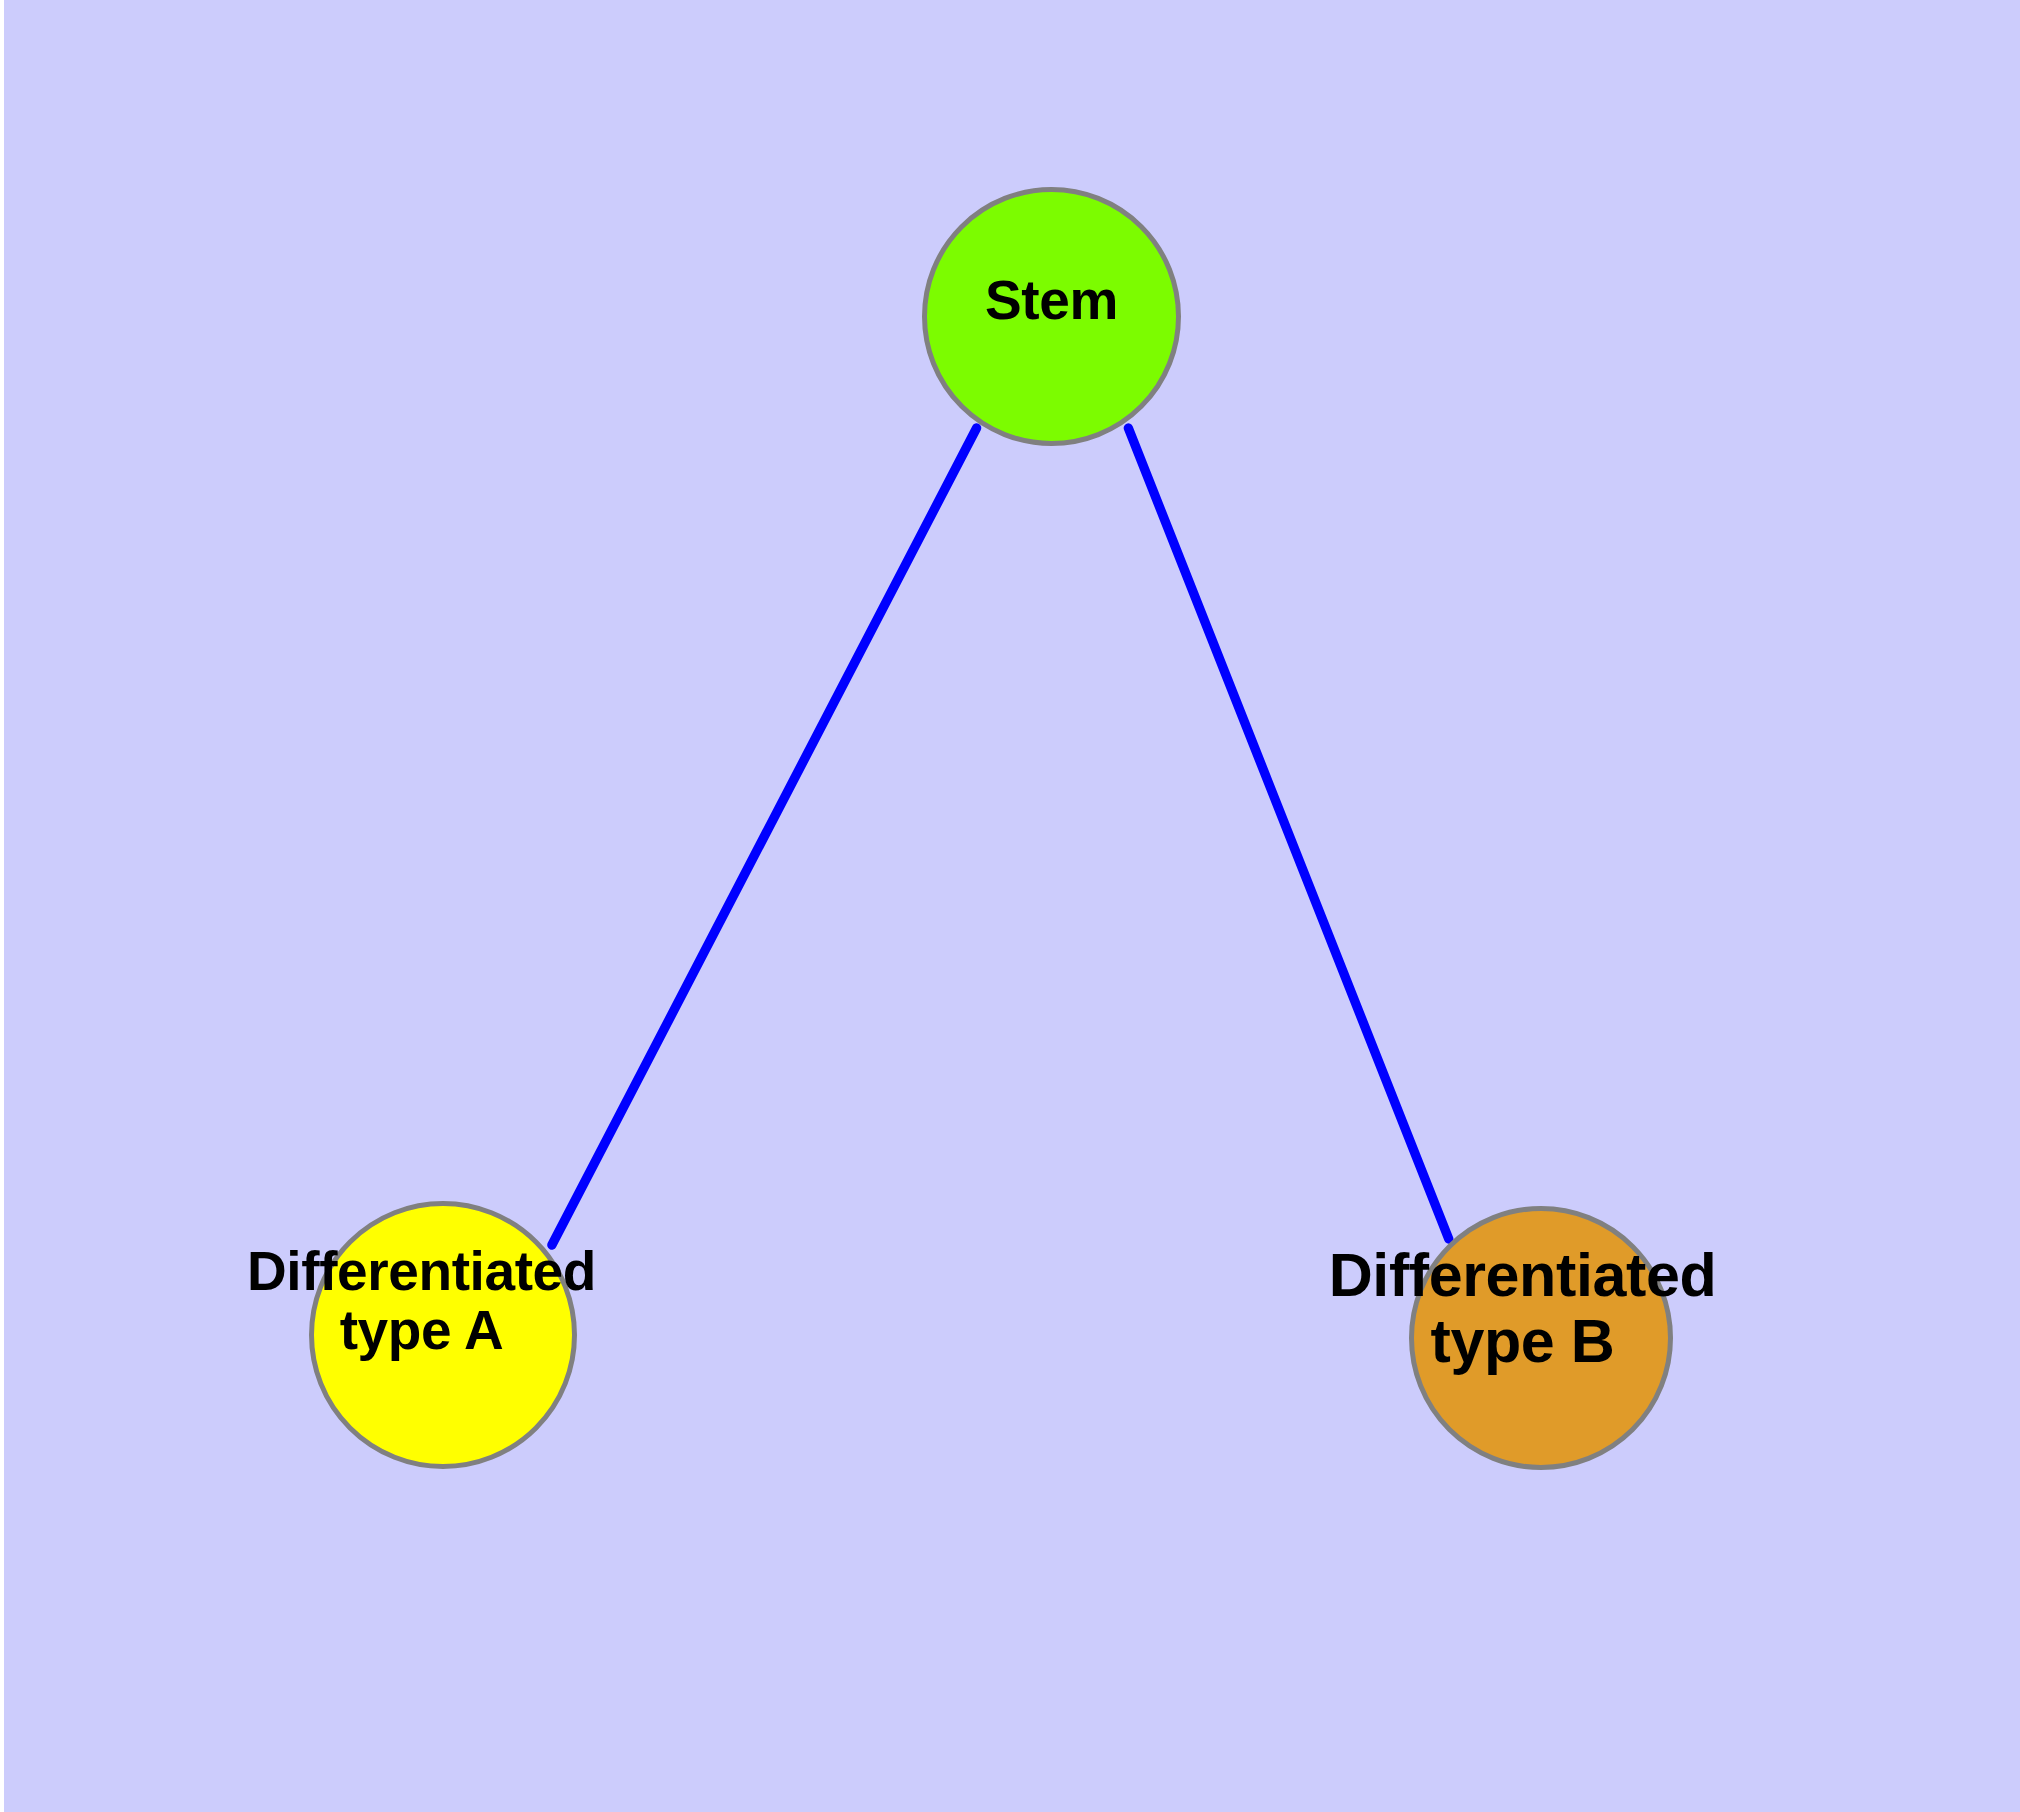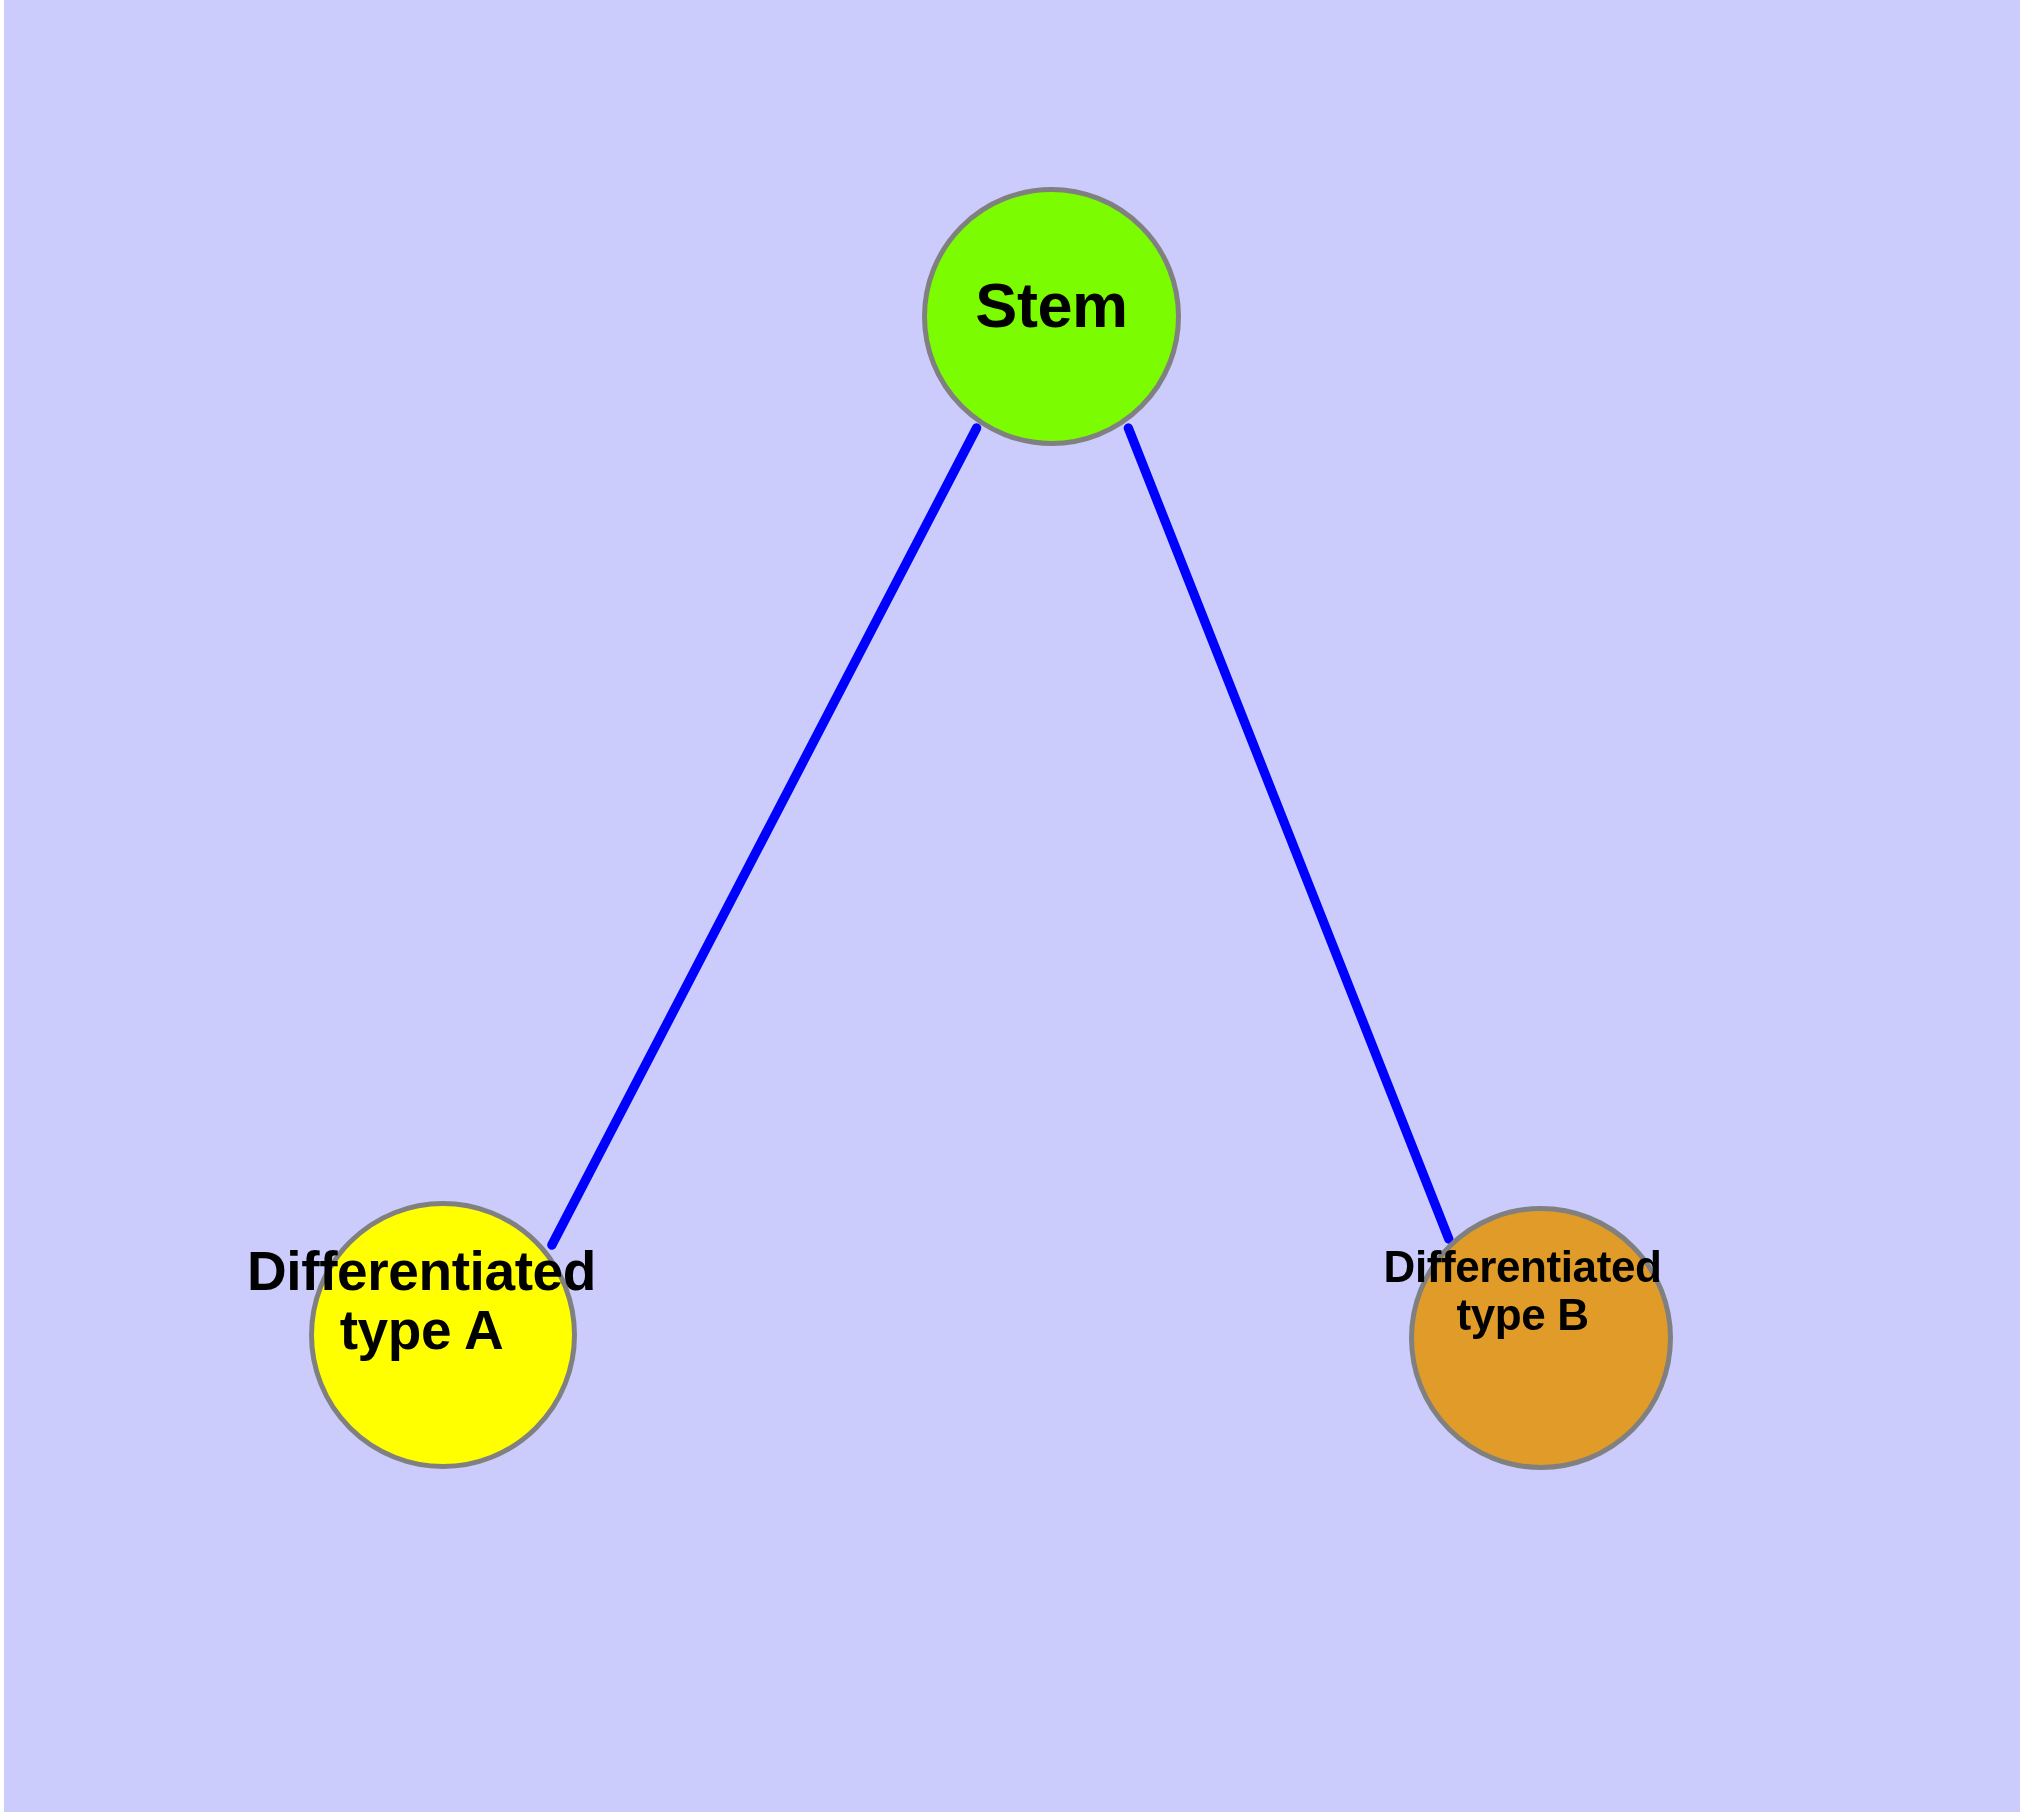--- a/index.html
+++ b/index.html
@@ -49,21 +49,21 @@
     left: 922px;
     top: 187px;
     width: 259px;
     height: 259px;
     background: #7cfc00;
   }
   #node-stem-label {
     left: 882px;
     top: 271px;
     width: 339px;
-    font-size: 63px;
+    font-size: 55px;
   }
   #node-a-circle {
     left: 309px;
     top: 1201px;
     width: 268px;
     height: 268px;
     background: #ffff00;
   }
   #node-a-label {
     left: 125px;
@@ -75,21 +75,21 @@
     left: 1409px;
     top: 1206px;
     width: 264px;
     height: 264px;
     background: #e09b29;
   }
   #node-b-label {
     left: 1226px;
     top: 1243px;
     width: 593px;
-    font-size: 44px;
+    font-size: 61px;
   }
 </style>
 </head>
 <body>
 
 <div id="stage">
 
   <div id="canvas-bg"></div>
 
   <svg id="graph-svg" viewBox="0 0 2384 2138" preserveAspectRatio="none">

